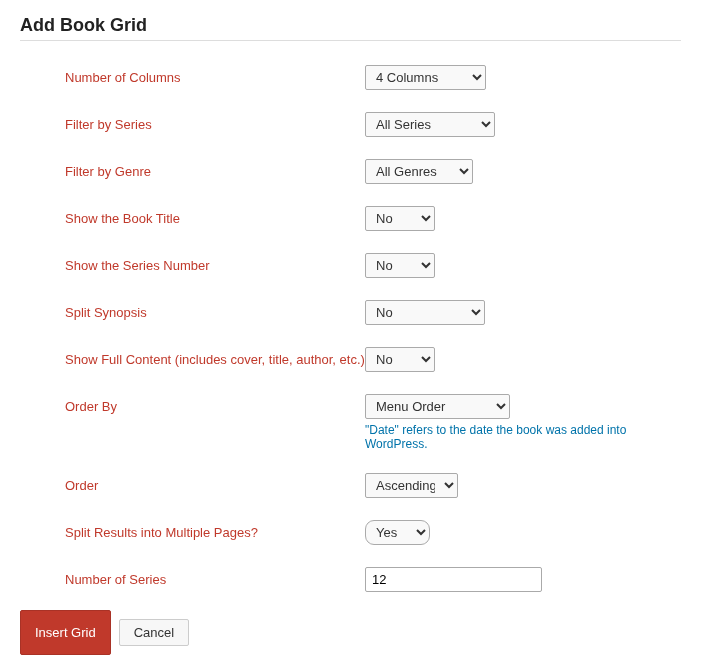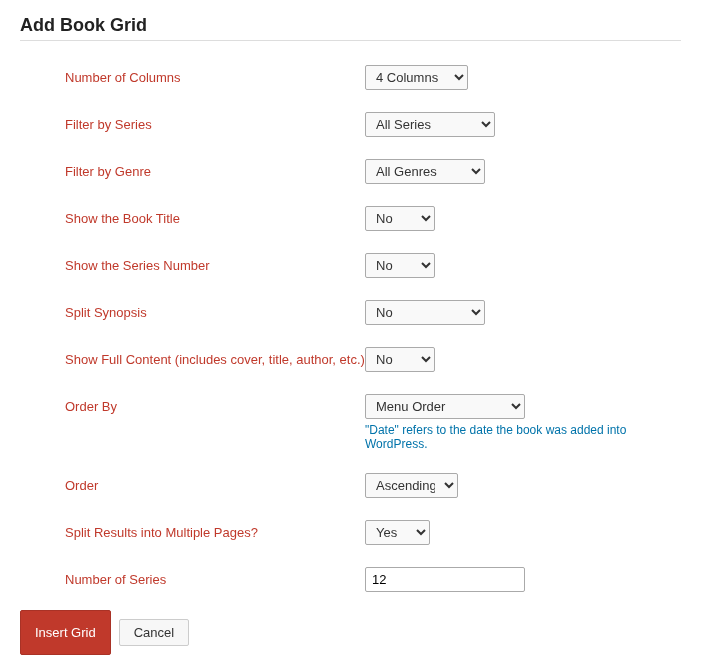--- a/index.html
+++ b/index.html
@@ -53,62 +53,63 @@
       background: #f9f9f9;
       padding: 3px 6px;
       font-size: 13px;
       color: #333;
       border-radius: 2px;
       cursor: pointer;
       appearance: auto;
     }
 
     .select-4col {
-      width: 103px;
+      width: 121px;
     }
 
     .select-series {
       width: 130px;
     }
 
     .select-genre {
-      width: 120px;
+      width: 108px;
     }
 
     .select-small {
       width: 70px;
     }
 
     .select-synopsis {
       width: 120px;
     }
 
     .select-order-by {
-      width: 160px;
+      width: 145px;
     }
 
     .select-order {
       width: 93px;
     }
 
     .select-split {
       width: 65px;
+      border-radius: 9px;
     }
 
     .note-text {
       font-size: 12px;
       color: #0073aa;
       margin-top: 4px;
     }
 
     input[type="text"], input[type="number"] {
       border: 1px solid #aaa;
       padding: 4px 6px;
       font-size: 13px;
-      width: 160px;
+      width: 177px;
       border-radius: 2px;
     }
 
     .button-row {
       display: flex;
       gap: 8px;
       margin-top: 10px;
       align-items: center;
     }
 

